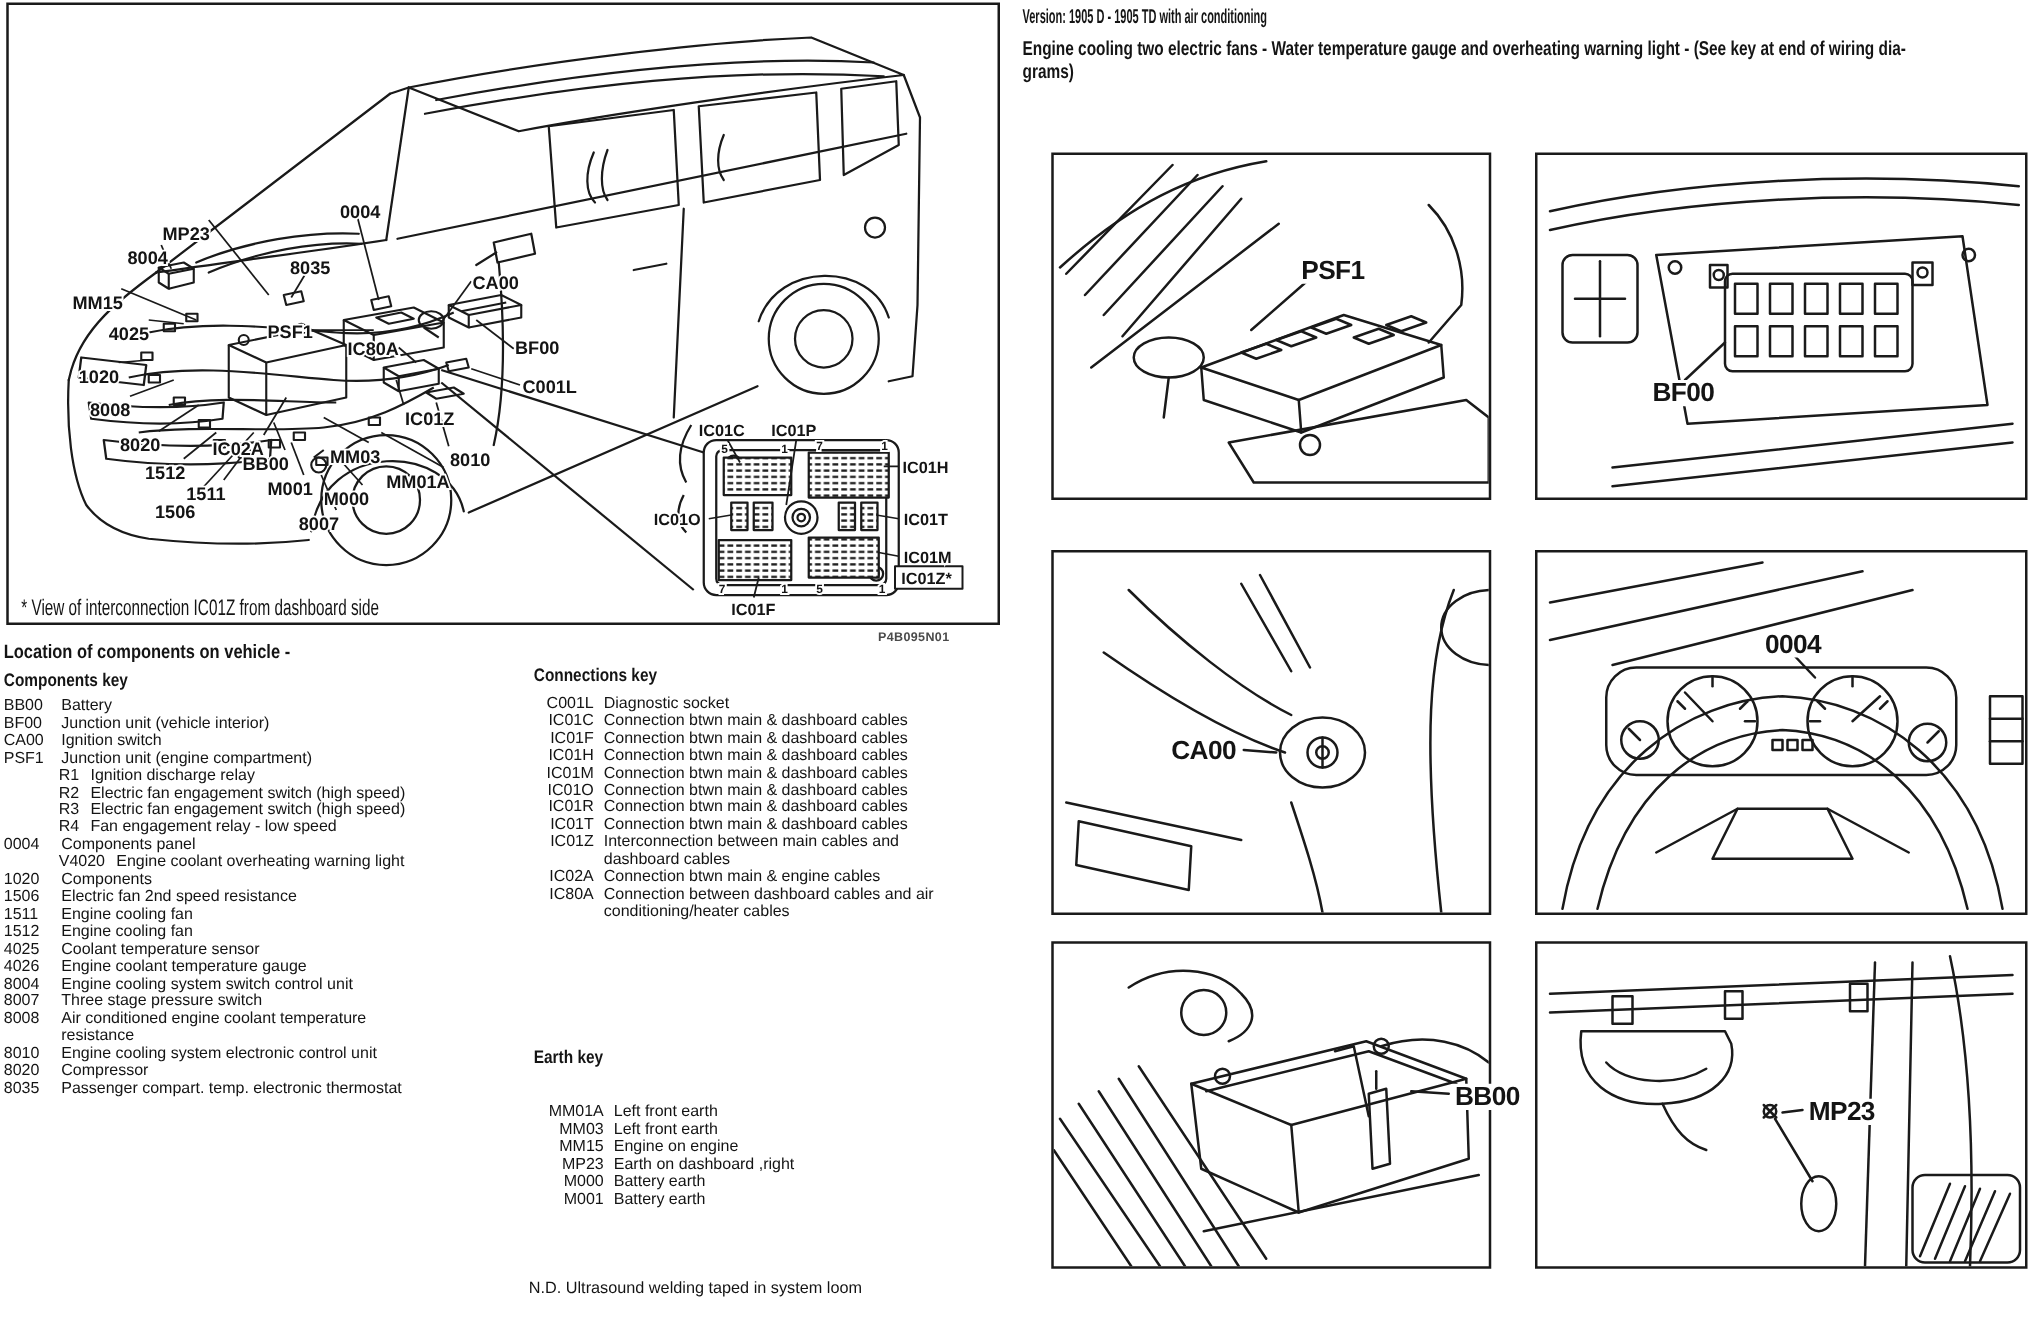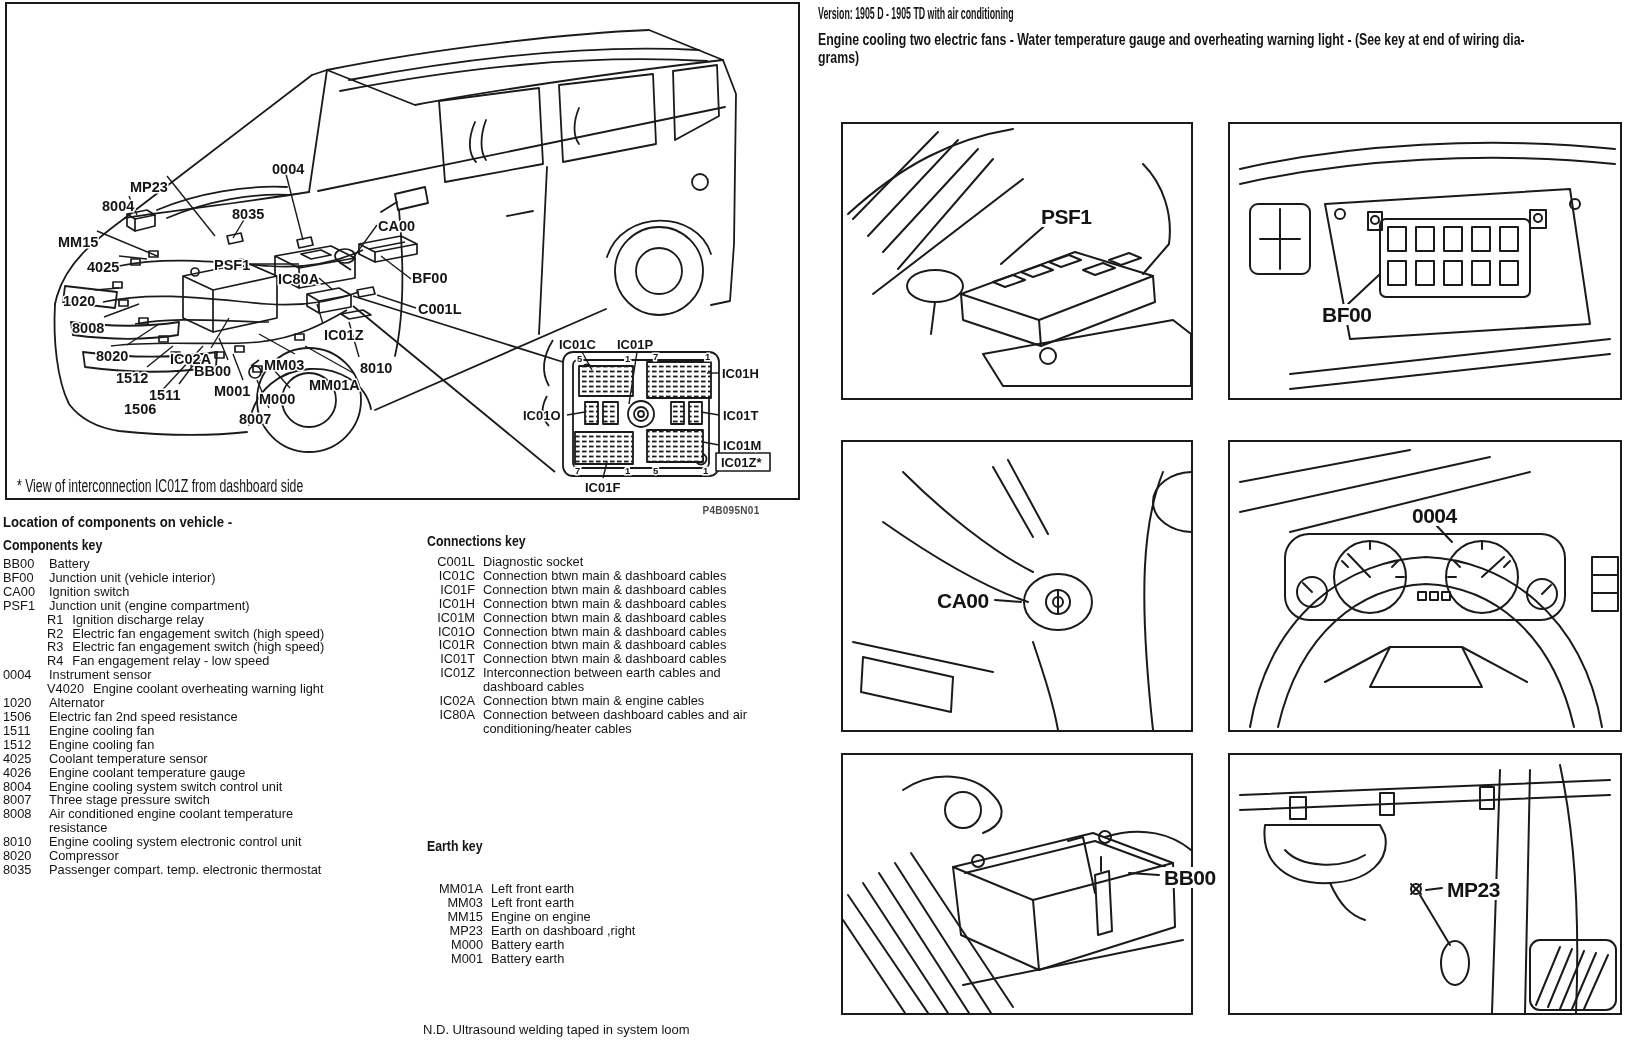--- a/index.html
+++ b/index.html
@@ -312,29 +312,29 @@
       <div class="row sub">
           <span class="code">R3</span>
           <span class="lbl">Electric fan engagement switch (high speed)</span>
         </div>
       <div class="row sub">
           <span class="code">R4</span>
           <span class="lbl">Fan engagement relay - low speed</span>
         </div>
       <div class="row">
           <span class="code">0004</span>
-          <span class="lbl">Instrument sensor</span>
+          <span class="lbl">Components panel</span>
         </div>
       <div class="row sub">
           <span class="code">V4020</span>
           <span class="lbl">Engine coolant overheating warning light</span>
         </div>
       <div class="row">
           <span class="code">1020</span>
-          <span class="lbl">Alternator</span>
+          <span class="lbl">Components</span>
         </div>
       <div class="row">
           <span class="code">1506</span>
           <span class="lbl">Electric fan 2nd speed resistance</span>
         </div>
       <div class="row">
           <span class="code">1511</span>
           <span class="lbl">Engine cooling fan</span>
         </div>
       <div class="row">
@@ -406,21 +406,21 @@
       <div class="row">
           <span class="code">IC01R</span>
           <span class="lbl">Connection btwn main &amp; dashboard cables</span>
         </div>
       <div class="row">
           <span class="code">IC01T</span>
           <span class="lbl">Connection btwn main &amp; dashboard cables</span>
         </div>
       <div class="row">
           <span class="code">IC01Z</span>
-          <span class="lbl">Interconnection between earth cables and dashboard cables</span>
+          <span class="lbl">Interconnection between main cables and dashboard cables</span>
         </div>
       <div class="row">
           <span class="code">IC02A</span>
           <span class="lbl">Connection btwn main &amp; engine cables</span>
         </div>
       <div class="row">
           <span class="code">IC80A</span>
           <span class="lbl">Connection between dashboard cables and air conditioning/heater cables</span>
         </div>
     </div>

